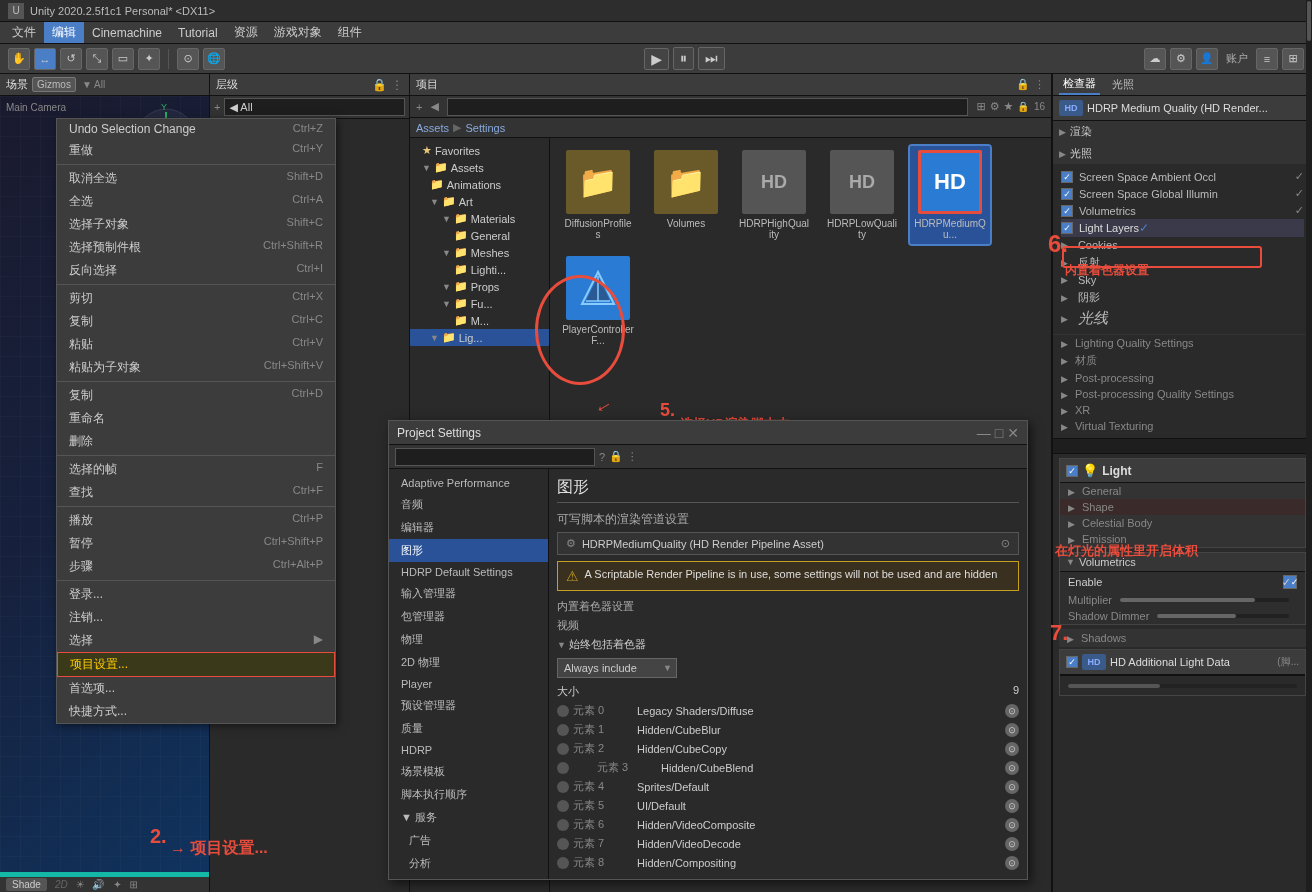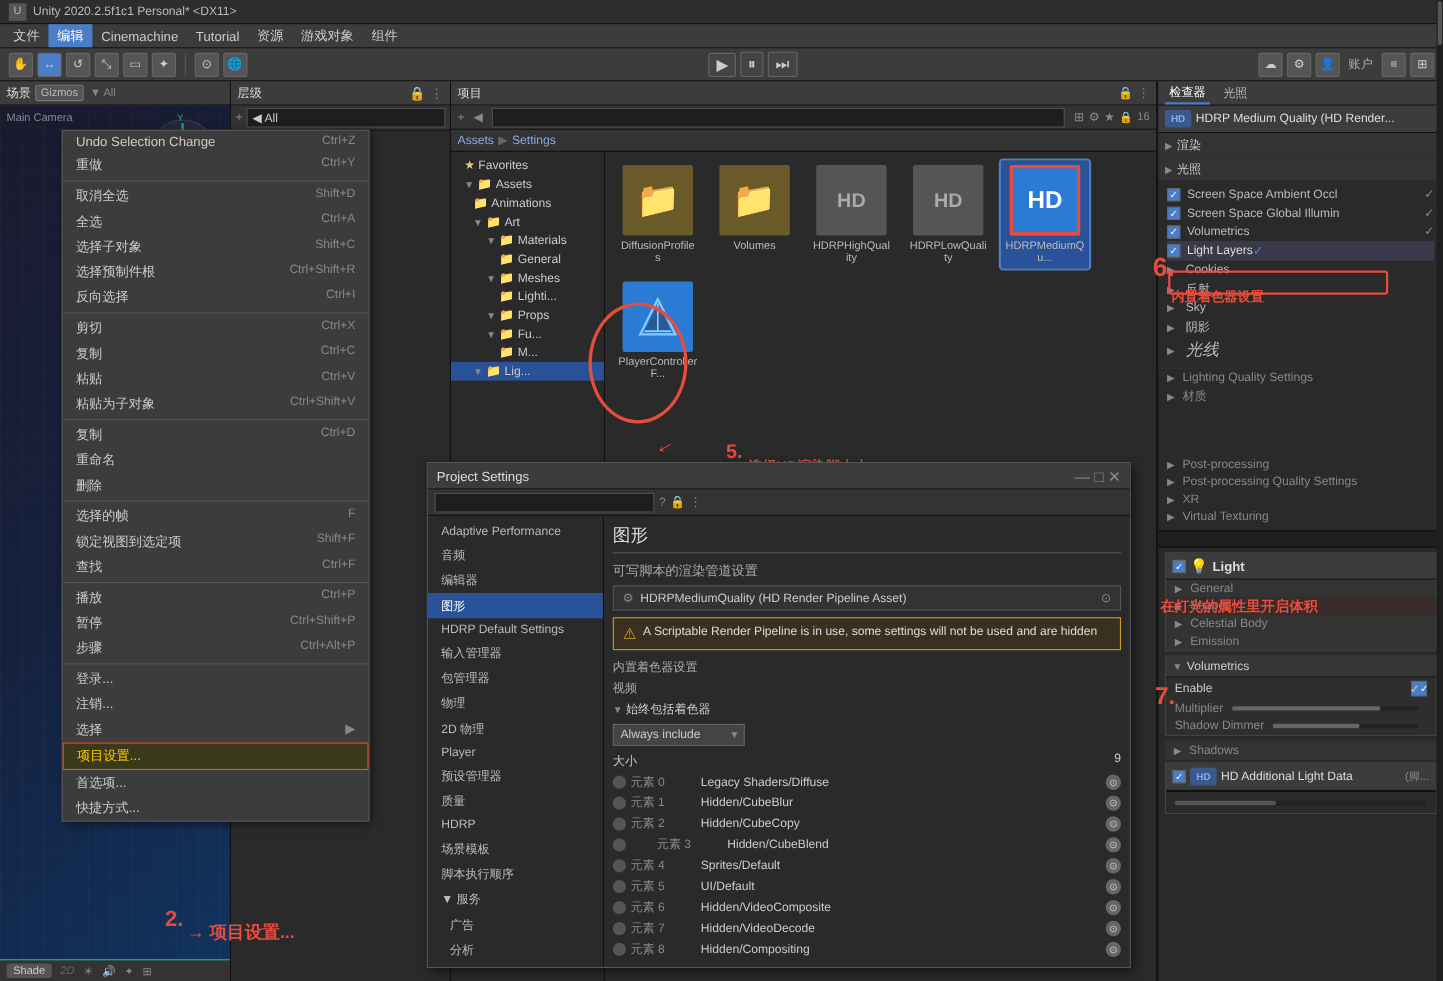--- a/index.html
+++ b/index.html
@@ -545,21 +545,21 @@
       align-items: center;
       padding: 2px 8px;
       font-size: 11px;
       background: #3a3a4a;
     }
     .checkmark { color: #4a7ec7; font-size: 12px; }
 
     .scene-bottom-bar {
       height: 20px;
       background: #333;
-      border-top: 1px solid #14b8a6;
+      border-top: 5px solid #14b8a6;
       display: flex;
       align-items: center;
       padding: 0 6px;
       font-size: 10px;
       color: #888;
       gap: 8px;
     }
 
     .shading-btn {
       padding: 1px 6px;
@@ -759,24 +759,20 @@
     <div class="menu-item">
       <span>删除</span>
       <span class="menu-shortcut"></span>
     </div>
     <div class="menu-item separator"></div>
     <div class="menu-item">
       <span>选择的帧</span>
       <span class="menu-shortcut">F</span>
     </div>
     <div class="menu-item">
-      <span>锁定视图到选定项</span>
-      <span class="menu-shortcut">Shift+F</span>
-    </div>
-    <div class="menu-item">
       <span>查找</span>
       <span class="menu-shortcut">Ctrl+F</span>
     </div>
     <div class="menu-item separator"></div>
     <div class="menu-item">
       <span>播放</span>
       <span class="menu-shortcut">Ctrl+P</span>
     </div>
     <div class="menu-item">
       <span>暂停</span>
@@ -1017,21 +1013,21 @@
       </div>
 
       <div style="padding:2px 8px;font-size:11px;color:#888;cursor:pointer;">
         <span class="section-arrow">▶</span>
         <span>Lighting Quality Settings</span>
       </div>
       <div style="padding:2px 8px;font-size:11px;color:#888;cursor:pointer;">
         <span class="section-arrow">▶</span>
         <span>材质</span>
       </div>
-      <div style="padding:2px 8px;font-size:11px;color:#888;cursor:pointer;margin-top:44px;">
+      <div style="padding:2px 8px;font-size:11px;color:#888;cursor:pointer;">
         <span class="section-arrow">▶</span>
         <span>Post-processing</span>
       </div>
       <div style="padding:2px 8px;font-size:11px;color:#888;cursor:pointer;">
         <span class="section-arrow">▶</span>
         <span>Post-processing Quality Settings</span>
       </div>
       <div style="padding:2px 8px;font-size:11px;color:#888;cursor:pointer;">
         <span class="section-arrow">▶</span>
         <span>XR</span>

